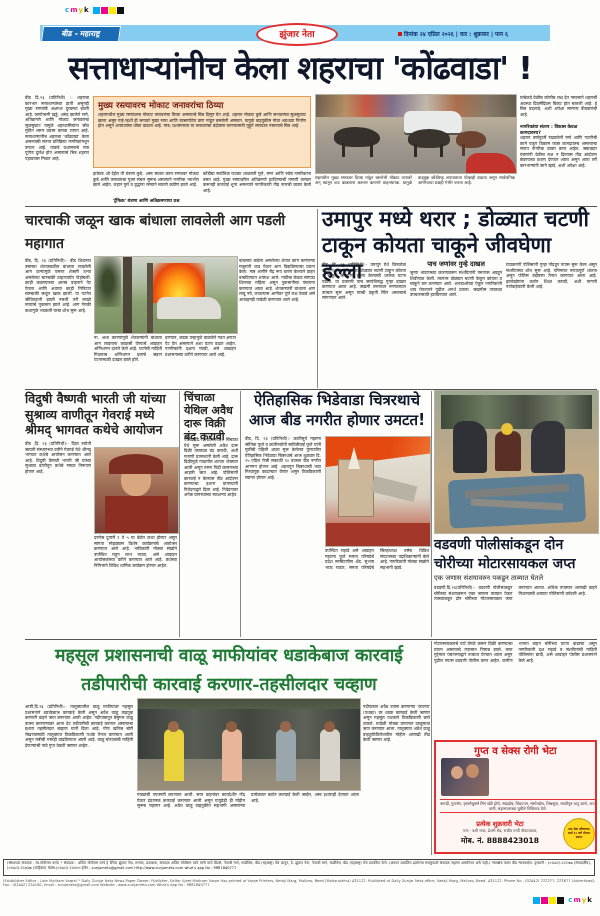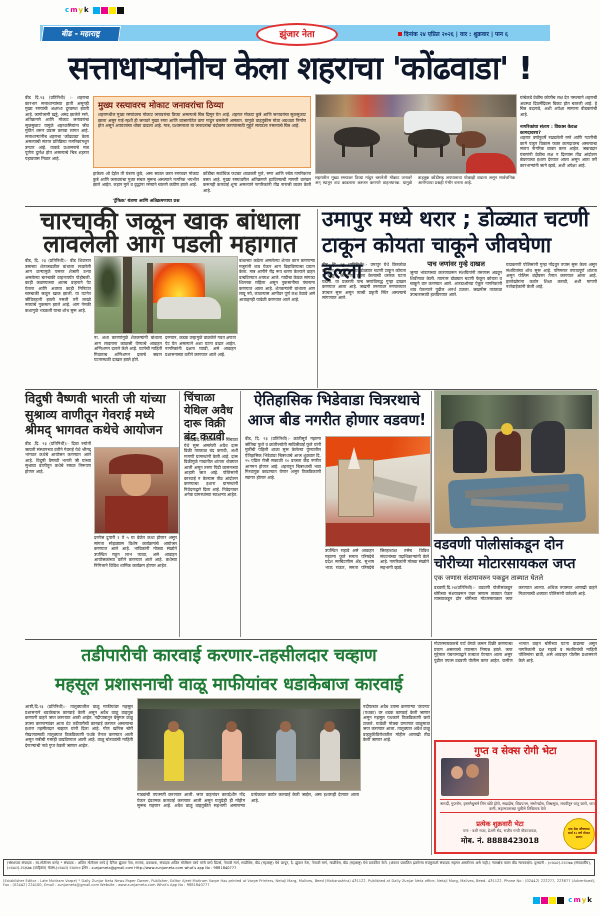--- a/index.html
+++ b/index.html
@@ -69,21 +69,21 @@
   </div>
   <div class="abs caption cols2" style="left:315px;top:175px;width:200px;height:30px;">शहरातील मुख्य रस्त्यावर ठिय्या मांडून बसलेली मोकाट जनावरे अन् त्यातून वाट काढताना कसरत करणारे वाहनधारक. यामुळे वाहतूक कोंडीसह अपघाताचा धोकाही वाढला असून सार्वजनिक आरोग्याचा प्रश्नही गंभीर बनला आहे.</div>
 
   <div class="abs body-text" style="left:520px;top:95px;width:77px;height:27px;">यांचेकडे वेळीच कोणीच लक्ष देत नसल्याने शहराची अवस्था दिवसेंदिवस बिकट होत चालली आहे. हे चित्र बदलावे, अशी अपेक्षा सामान्य बीडकरांची आहे.</div>
   <div class="abs bold-line" style="left:520px;top:123px;width:77px;text-align:left;">नागरिकांचा संताप : विकास केवळ कागदावरच?</div>
   <div class="abs body-text" style="left:520px;top:135px;width:77px;height:70px;">शहरात वर्षानुवर्षे रखडलेली रस्ते आणि गटारीची कामे पाहून विकास फक्त कागदावरच असल्याचा संताप नागरिक व्यक्त करत आहेत. जबाबदार यंत्रणांनी वेळीच लक्ष न दिल्यास तीव्र आंदोलन छेडण्याचा इशारा देण्यात आला असून आता तरी कारभाऱ्यांनी जागे व्हावे, अशी अपेक्षा आहे.</div>
 
   <div class="rule-h" style="left:25px;top:206px;width:572px;"></div>
   <div class="rule-v" style="left:317px;top:209px;height:179px;"></div>
 
-  <div class="abs headline-serif" style="left:25px;top:209px;width:290px;height:46px;font-size:24px;line-height:23px;text-align:center;">चारचाकी जळून खाक बांधाला लावलेली आग पडली महागात</div>
+  <div class="abs headline-serif" style="left:25px;top:209px;width:290px;height:46px;font-size:14px;line-height:23px;">चारचाकी जळून खाक बांधाला लावलेली आग पडली महागात</div>
   <div class="abs body-text" style="left:25px;top:258px;width:66px;height:130px;">बीड, दि. २३ (प्रतिनिधी):- बीड शिवारात उसाच्या शेताजवळील बांधाला लावलेली आग वाऱ्यामुळे पसरत शेजारी उभ्या असलेल्या चारचाकी वाहनापर्यंत पोहोचली. काही कळण्याच्या आतच वाहनाने पेट घेतला आणि अवघ्या काही मिनिटांत चारचाकी जळून खाक झाली. या घटनेत जीवितहानी झाली नसली तरी लाखो रुपयांचे नुकसान झाले आहे. आग नेमकी कशामुळे भडकली याचा शोध सुरू आहे.</div>
   <div class="photo" style="left:94px;top:256px;width:142px;height:76px;background:linear-gradient(180deg,#cfd3c9 0%,#aebaa0 35%,#8ba06f 60%,#7a8f62 100%);">
     <div class="abs" style="left:28px;top:0;width:9px;height:76px;background:#4c4436;"></div>
     <div class="abs" style="left:52px;top:6px;width:6px;height:70px;background:#5a5040;"></div>
     <div class="abs" style="left:58px;top:6px;width:52px;height:40px;background:radial-gradient(ellipse at 50% 80%,#ffe13a 0%,#ff9413 40%,#e8470f 70%,rgba(120,60,20,0));"></div>
     <div class="abs" style="left:62px;top:40px;width:64px;height:22px;background:#ddddd6;border-radius:8px 14px 2px 2px;"></div>
     <div class="abs" style="left:0px;top:0px;width:26px;height:50px;background:radial-gradient(ellipse,#3c4a2d 30%,rgba(60,74,45,0));"></div>
   </div>
   <div class="abs body-text" style="left:94px;top:335px;width:68px;height:53px;">ना. अशा कारणांमुळे शेतकऱ्यांनी बांधाला आग लावताना काळजी घेण्याचे आवाहन अग्निशमन दलाने केले आहे. घटनेची माहिती मिळताच अग्निशमन दलाचे जवान घटनास्थळी दाखल झाले होते.</div>
   <div class="abs body-text" style="left:165px;top:335px;width:71px;height:53px;">दरम्यान, कडक उन्हामुळे वाळलेले गवत क्षणात पेट घेत असल्याने अशा घटना वाढत आहेत. नागरिकांनी दक्षता घ्यावी, असे आवाहन प्रशासनाच्या वतीने करण्यात आले आहे.</div>
@@ -105,21 +105,21 @@
   <div class="photo" style="left:94px;top:447px;width:83px;height:85px;background:linear-gradient(180deg,#caa488 0%,#9c6b52 45%,#7e3c33 100%);">
     <div class="abs" style="left:26px;top:14px;width:30px;height:34px;background:#d8a77f;border-radius:50% 50% 45% 45%;"></div>
     <div class="abs" style="left:14px;top:6px;width:54px;height:20px;background:#7e2f23;border-radius:50% 50% 0 0;"></div>
     <div class="abs" style="left:10px;top:48px;width:63px;height:37px;background:#8c2f22;"></div>
   </div>
   <div class="abs body-text" style="left:94px;top:535px;width:83px;height:102px;">दररोज दुपारी १ ते ५ या वेळेत कथा होणार असून सांगता सोहळ्यास विशेष कार्यक्रमांचे आयोजन करण्यात आले आहे. भाविकांनी मोठ्या संख्येने उपस्थित राहून लाभ घ्यावा, असे आवाहन आयोजकांच्या वतीने करण्यात आले आहे. कथेच्या निमित्ताने विविध धार्मिक कार्यक्रम होणार आहेत.</div>
 
   <div class="abs headline-serif" style="left:184px;top:391px;width:54px;height:44px;font-size:11px;line-height:13px;font-weight:bold;">चिंचाळा येथिल अवैध दारू विक्री बंद करावी</div>
   <div class="abs body-text" style="left:184px;top:437px;width:54px;height:200px;">पाटोदा,दि.२३(प्रतिनिधी):- चिंचाळा येथे सुरू असलेली अवैध दारू विक्री तात्काळ बंद करावी, अशी मागणी ग्रामस्थांनी केली आहे. दारू विक्रीमुळे गावातील शांतता धोक्यात आली असून तरुण पिढी व्यसनाच्या आहारी जात आहे. पोलिसांनी कारवाई न केल्यास तीव्र आंदोलन करण्याचा इशारा ग्रामस्थांनी निवेदनाद्वारे दिला आहे. निवेदनावर अनेक ग्रामस्थांच्या स्वाक्षऱ्या आहेत.</div>
 
-  <div class="abs headline-sans" style="left:245px;top:390px;width:184px;height:42px;font-size:15px;line-height:20px;text-align:center;">ऐतिहासिक भिडेवाडा चित्ररथाचे आज बीड नगरीत होणार वडवण!</div>
+  <div class="abs headline-sans" style="left:245px;top:390px;width:184px;height:42px;font-size:15px;line-height:20px;text-align:center;">ऐतिहासिक भिडेवाडा चित्ररथाचे आज बीड नगरीत होणार उमटत!</div>
   <div class="abs body-text" style="left:245px;top:436px;width:76px;height:201px;">बीड, दि. २३ (प्रतिनिधी):- क्रांतीसूर्य महात्मा जोतिबा फुले व क्रांतीज्योती सावित्रीबाई फुले यांनी मुलींची पहिली शाळा सुरू केलेल्या पुण्यातील ऐतिहासिक भिडेवाडा चित्ररथाचे आज शुक्रवार दि. २५ एप्रिल रोजी सकाळी १० वाजता बीड नगरीत आगमन होणार आहे. शहरातून चित्ररथाची भव्य मिरवणूक काढण्यात येणार असून ठिकठिकाणी स्वागत होणार आहे.</div>
   <div class="photo" style="left:325px;top:436px;width:104px;height:109px;background:linear-gradient(180deg,#e8e4da 0%,#d9d2c4 55%,#b9452f 100%);">
     <div class="abs" style="left:0;top:0;width:104px;height:30px;background:linear-gradient(100deg,#e4490f 60%,#f07030 100%);clip-path:polygon(0 0,100% 0,100% 55%,0 100%);"></div>
     <div class="abs" style="left:12px;top:22px;width:34px;height:56px;background:#cdb79a;border:1px solid #98815f;"></div>
     <div class="abs" style="left:22px;top:10px;width:12px;height:22px;background:#efe9dd;clip-path:polygon(50% 0,100% 100%,0 100%);"></div>
     <div class="abs" style="left:46px;top:44px;width:44px;height:16px;background:#b8b2a4;transform:rotate(14deg);"></div>
     <div class="abs" style="left:0px;top:86px;width:104px;height:23px;background:#a3382a;"></div>
   </div>
   <div class="abs body-text cols2" style="left:325px;top:548px;width:104px;height:89px;">उपस्थित राहावे असे आवाहन महात्मा फुले समता परिषदेचे प्रदेश सरचिटणीस ॲड. सुभाष भाऊ राऊत, समता परिषदेचे जिल्हाध्यक्ष तसेच विविध संघटनांच्या पदाधिकाऱ्यांनी केले आहे. नागरिकांनी मोठ्या संख्येने सहभागी व्हावे.</div>
 
@@ -134,22 +134,22 @@
     <div class="abs" style="left:36px;top:110px;width:92px;height:7px;background:#8d8b84;transform:rotate(3deg);"></div>
   </div>
   <div class="abs headline-sans" style="left:434px;top:535px;width:163px;height:37px;font-size:14px;line-height:18.5px;">वडवणी पोलीसांकडून दोन चोरीच्या मोटारसायकल जप्त</div>
   <div class="abs" style="left:434px;top:573px;width:163px;font-size:6.8px;font-weight:normal;color:#222;">एक जणास संशयावरुन पकडून ताब्यात घेतले</div>
   <div class="abs body-text cols2" style="left:434px;top:585px;width:163px;height:52px;">वडवणी,दि.२४(प्रतिनिधी):- वडवणी पोलीसांकडून चोरीच्या संशयावरून एका जणास ताब्यात घेऊन त्याच्याकडून दोन चोरीच्या मोटारसायकल जप्त करण्यात आल्या. अधिक तपासात आणखी वाहने मिळण्याची शक्यता पोलिसांनी वर्तवली आहे.</div>
 
   <div class="rule-h" style="left:25px;top:639px;width:572px;"></div>
   <div class="rule-v" style="left:431px;top:641px;height:214px;"></div>
 
   <div class="abs headline-serif" style="left:30px;top:641px;width:398px;height:58px;font-size:17.5px;line-height:29px;text-align:center;color:#1e7a34;font-weight:bold;">
+    <div>महसूल प्रशासनाची वाळू माफीयांवर धडाकेबाज कारवाई</div>
     <div>तडीपारीची कारवाई करणार-तहसीलदार चव्हाण</div>
-    <div>महसूल प्रशासनाची वाळू माफीयांवर धडाकेबाज कारवाई</div>
   </div>
   <div class="abs body-text" style="left:25px;top:704px;width:108px;height:150px;">आष्टी,दि.२३ (प्रतिनिधी):- तालुक्यातील वाळू माफीयांवर महसूल प्रशासनाने धडाकेबाज कारवाई केली असून अवैध वाळू वाहतूक करणारी वाहने जप्त करण्यात आली आहेत. नदीपात्रातून बेसुमार वाळू उपसा करणाऱ्यांवर आता थेट तडीपारीची कारवाई करणार असल्याचा इशारा तहसीलदार चव्हाण यांनी दिला आहे. गौण खनिज चोरी रोखण्यासाठी तालुक्यात ठिकठिकाणी पथके तैनात करण्यात आली असून रात्रीची गस्तही वाढविण्यात आली आहे. वाळू चोरट्यांची माहिती देणाऱ्यांची नावे गुप्त ठेवली जाणार आहेत.</div>
   <div class="photo" style="left:137px;top:698px;width:222px;height:91px;background:linear-gradient(180deg,#46503e 0%,#5d6652 18%,#757a6c 40%,#8a8576 70%,#9a8f7a 100%);">
     <div class="abs" style="left:0;top:10px;width:222px;height:50px;background:linear-gradient(90deg,#3a3e3a,#575d55 25%,#42463f 50%,#5d6158 75%,#393d38);"></div>
     <div class="abs" style="left:26px;top:30px;width:20px;height:52px;background:#e9d23c;border-radius:6px 6px 0 0;"></div>
     <div class="abs" style="left:30px;top:22px;width:11px;height:11px;background:#9c6a4a;border-radius:50%;"></div>
     <div class="abs" style="left:84px;top:30px;width:20px;height:52px;background:#e8b49a;border-radius:6px 6px 0 0;"></div>
     <div class="abs" style="left:88px;top:22px;width:11px;height:11px;background:#8d5e41;border-radius:50%;"></div>
     <div class="abs" style="left:138px;top:30px;width:20px;height:52px;background:#9aa6ac;border-radius:6px 6px 0 0;"></div>
     <div class="abs" style="left:142px;top:22px;width:11px;height:11px;background:#96674a;border-radius:50%;"></div>

